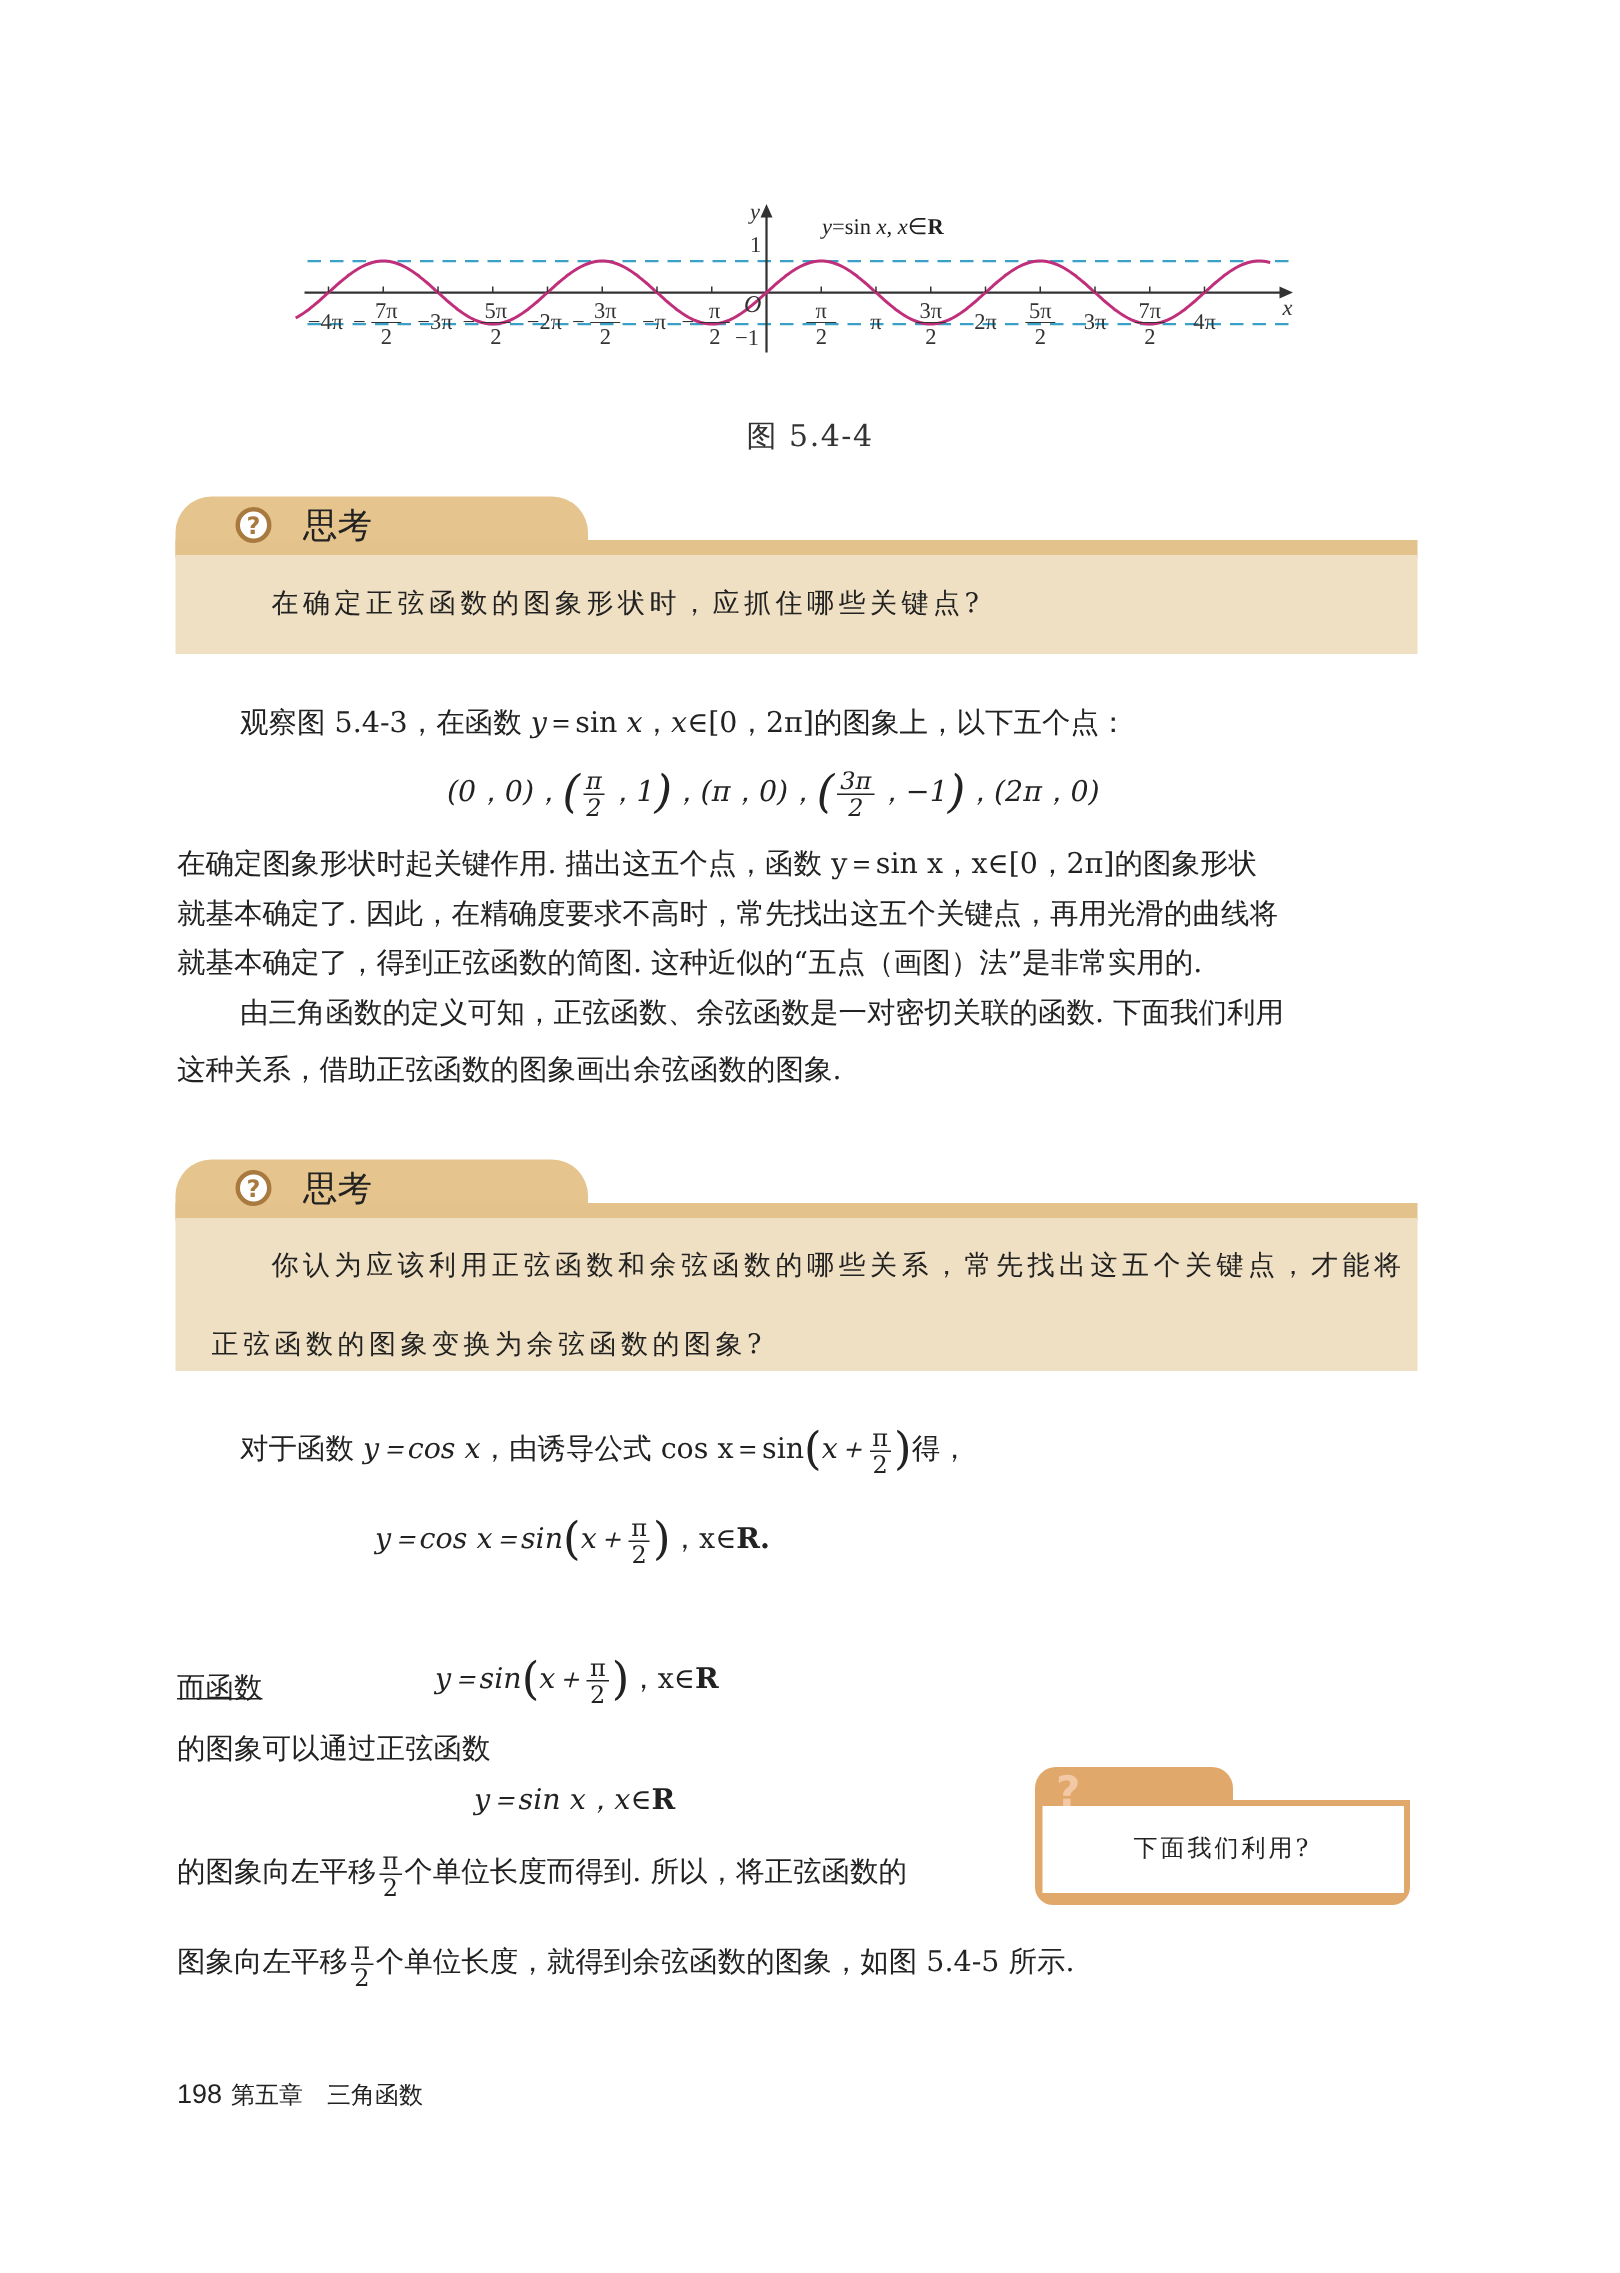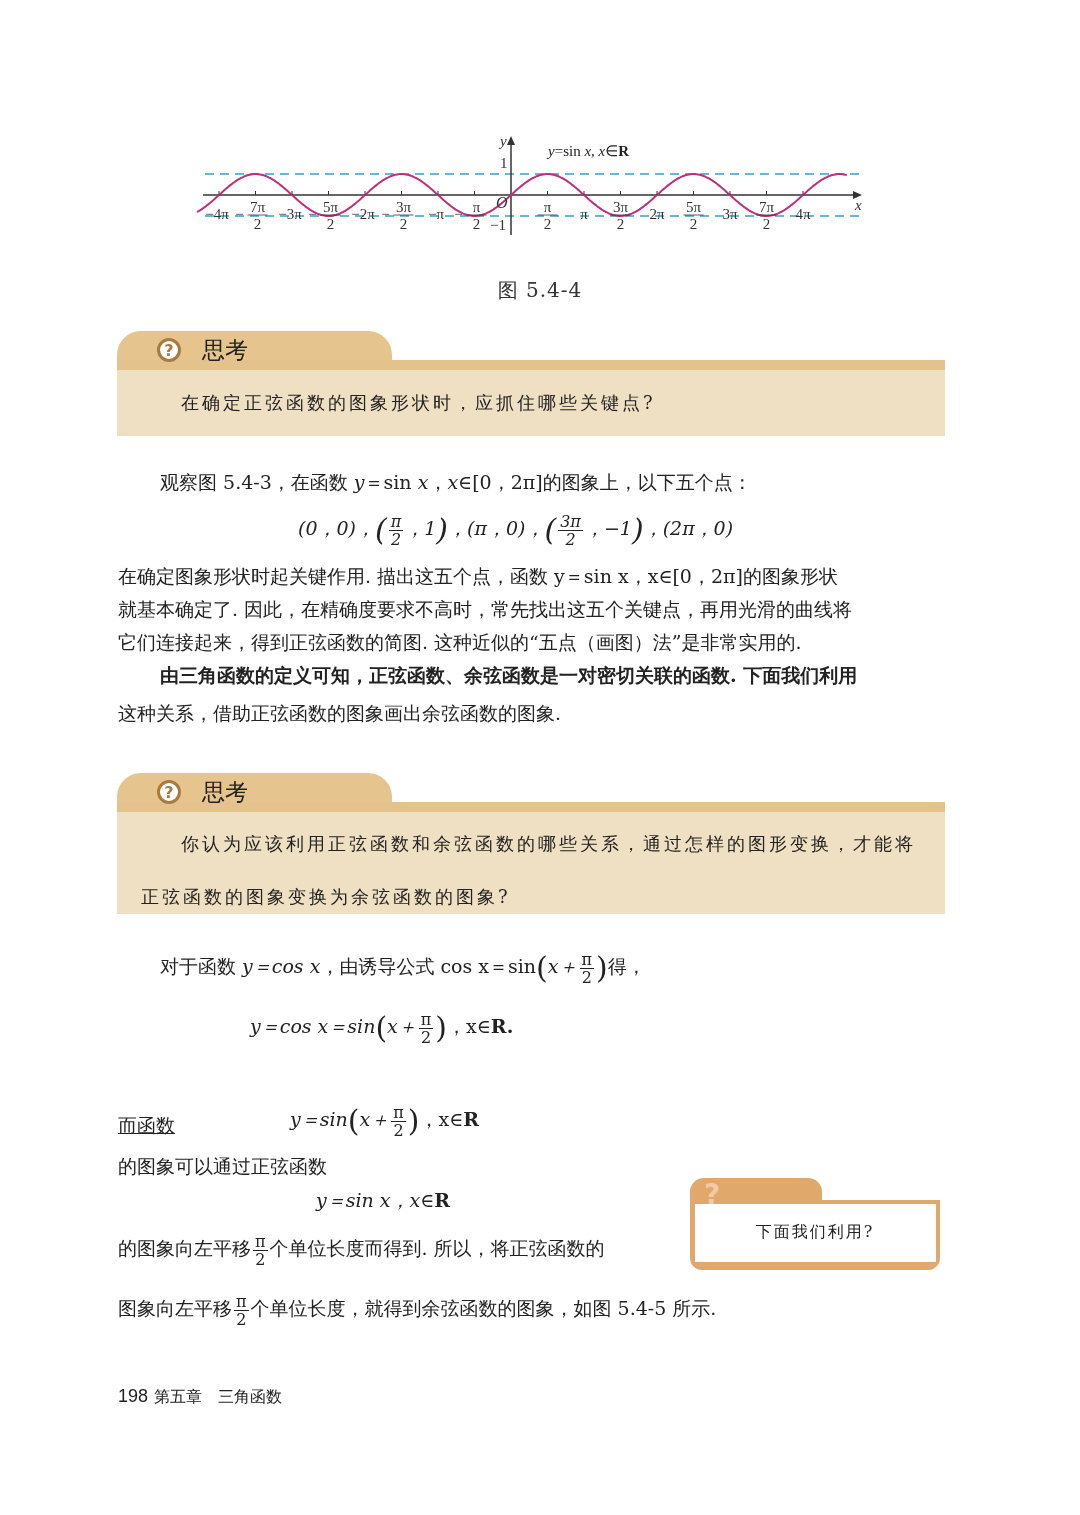--- a/index.html
+++ b/index.html
@@ -136,31 +136,31 @@
 </div>
 
 <div class="p" style="left:160px;top:466px;">
   <span>观察图 5.4-3，在函数 </span><span class="it">y</span><span>＝sin </span><span class="it">x</span><span>，</span><span class="it">x</span><span>∈[0，2π]的图象上，以下五个点：</span>
 </div>
 <div class="p" style="left:298px;top:508px;line-height:40px;font-style:italic;">
   <span>(0，0)，</span><span class="big">(</span><span class="frac"><span class="num">π</span><span class="den">2</span></span><span>，1</span><span class="big">)</span><span>，(π，0)，</span><span class="big">(</span><span class="frac"><span class="num">3π</span><span class="den">2</span></span><span>，−1</span><span class="big">)</span><span>，(2π，0)</span>
 </div>
 <div class="p" style="left:118px;top:560px;">在确定图象形状时起关键作用. 描出这五个点，函数 y＝sin x，x∈[0，2π]的图象形状</div>
 <div class="p" style="left:118px;top:593px;">就基本确定了. 因此，在精确度要求不高时，常先找出这五个关键点，再用光滑的曲线将</div>
-<div class="p" style="left:118px;top:626px;">它们连接起来，得到正弦函数的简图. 这种近似的“五点（画图）法”是非常实用的.</div>
-<div class="p" style="left:160px;top:659px;font-weight:bold;">由三角函数的定义可知，正弦函数、余弦函数是一对密切关联的函数. 下面我们利用</div>
+<div class="p" style="left:118px;top:626px;">就基本确定了，得到正弦函数的简图. 这种近似的“五点（画图）法”是非常实用的.</div>
+<div class="p" style="left:160px;top:659px;">由三角函数的定义可知，正弦函数、余弦函数是一对密切关联的函数. 下面我们利用</div>
 <div class="p" style="left:118px;top:697px;">这种关系，借助正弦函数的图象画出余弦函数的图象.</div>
 
 <div class="think" style="top:773px;height:141px;">
   <div class="tab"></div>
   <div class="band"></div>
   <div class="body" style="height:102px;"></div>
   <div class="qicon">?</div>
   <div class="title">思考</div>
-  <div class="text" style="left:64px;top:54px;">你认为应该利用正弦函数和余弦函数的哪些关系，通过怎样的图形变换，才能将</div>
+  <div class="text" style="left:64px;top:54px;">你认为应该利用正弦函数和余弦函数的哪些关系，常先找出这五个关键点，才能将</div>
   <div class="text" style="left:24px;top:91px;margin-top:16px;">正弦函数的图象变换为余弦函数的图象?</div>
 </div>
 
 <div class="p" style="left:160px;top:944px;line-height:44px;">
   <span>对于函数 </span><span class="it">y＝cos x</span><span>，由诱导公式 </span><span>cos x＝sin</span><span class="big">(</span><span class="it">x＋</span><span class="frac"><span class="num">π</span><span class="den">2</span></span><span class="big">)</span><span>得，</span>
 </div>
 <div class="p" style="left:250px;top:1004px;line-height:44px;">
   <span class="it">y＝cos x＝sin</span><span class="big">(</span><span class="it">x＋</span><span class="frac"><span class="num">π</span><span class="den">2</span></span><span class="big">)</span><span>，x∈</span><span class="bold">R.</span>
 </div>
 <div class="p" style="left:118px;top:1109px;text-decoration:underline;">而函数</div>

